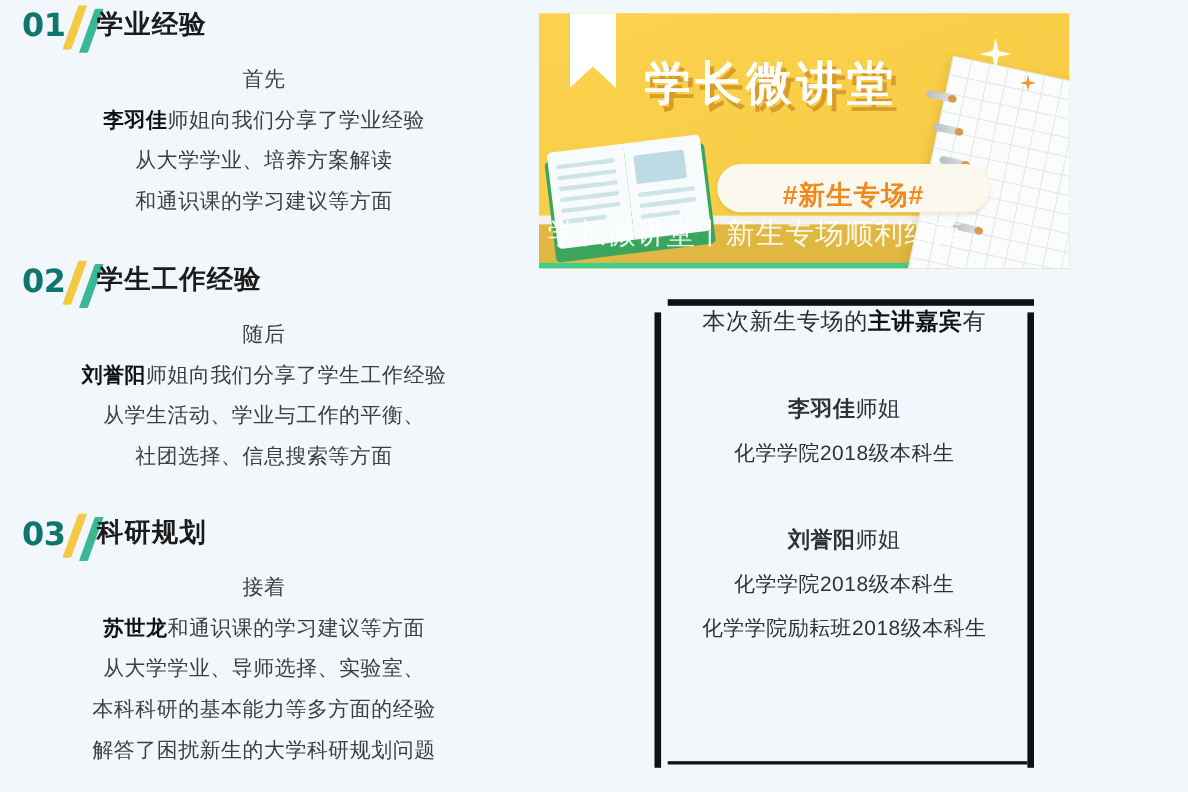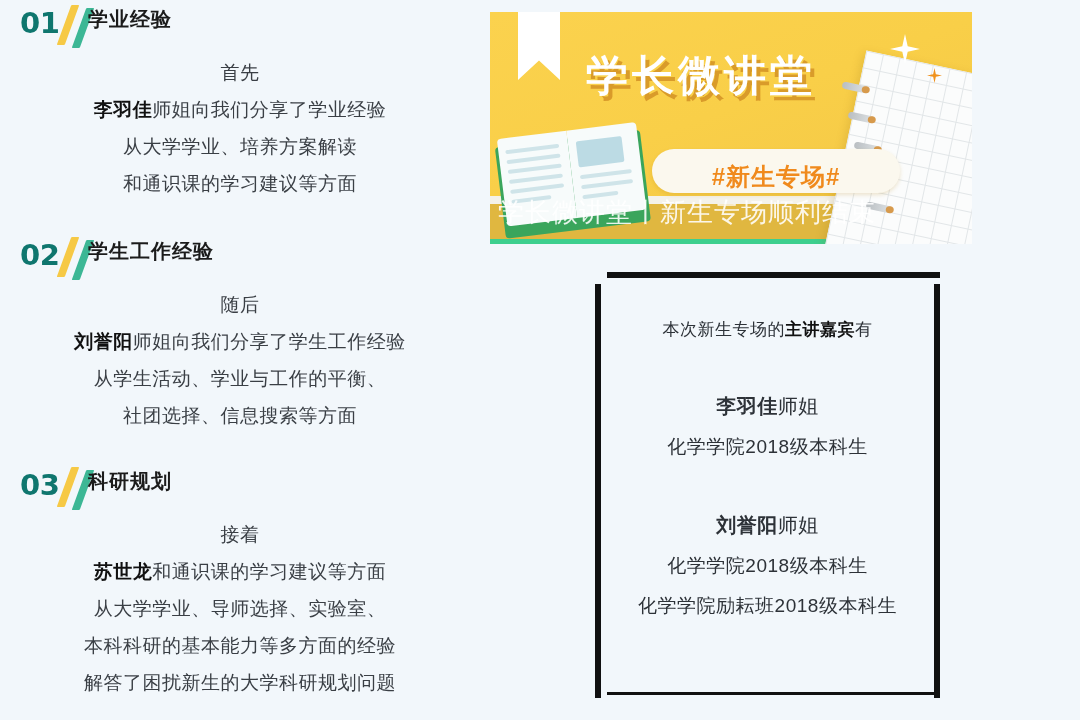--- a/index.html
+++ b/index.html
@@ -26,21 +26,21 @@
     font-size:29px;font-weight:700;
     color:#0f766e;letter-spacing:-0.5px;
     font-family:"DejaVu Sans",sans-serif;
   }
   .slashes{position:absolute;left:60px;top:2px;width:40px;height:46px;}
   .slash{position:absolute;width:8px;height:40px;border-radius:1px;transform:skewX(-20deg);}
   .slash.a{left:4px;top:3px;background:#f6c945;}
   .slash.b{left:19px;top:6px;background:#3cb795;}
   .sec-title{
     position:absolute;left:88px;top:6px;
-    font-size:20px;font-weight:700;color:#1b1b1b;
+    font-size:24px;font-weight:700;color:#1b1b1b;
     letter-spacing:1px;
   }
 
   .sec-body{padding-top:4px;}
   .line{
     text-align:center;
     font-size:19px;
     color:#3a3f45;
     line-height:1;
     padding:9px 0;
@@ -152,21 +152,21 @@
   .guestbox{
     position:absolute;left:595px;top:272px;width:345px;height:426px;
   }
   .gb-top{position:absolute;left:12px;top:0;width:333px;height:6px;background:#111;}
   .gb-left{position:absolute;left:0;top:12px;width:6px;height:414px;background:#111;}
   .gb-right{position:absolute;left:339px;top:12px;width:6px;height:414px;background:#111;}
   .gb-bottom{position:absolute;left:12px;top:420px;width:327px;height:3px;background:#111;}
   .gb-inner{position:absolute;left:6px;top:6px;width:333px;height:414px;}
 
   .gb-line{text-align:center;color:#2d3238;letter-spacing:.5px;}
-  .gb-intro{font-size:17px;padding-top:40px;}
+  .gb-intro{font-size:21px;}
   .gb-intro b{font-weight:700;color:#111;}
   .gb-name{font-size:20px;font-weight:700;color:#111;padding-top:52px;}
   .gb-name span{font-weight:400;color:#2d3238;}
   .gb-dept{font-size:19px;color:#2d3238;padding-top:14px;}
 </style>
 </head>
 <body>
 
 <div class="page">
 

